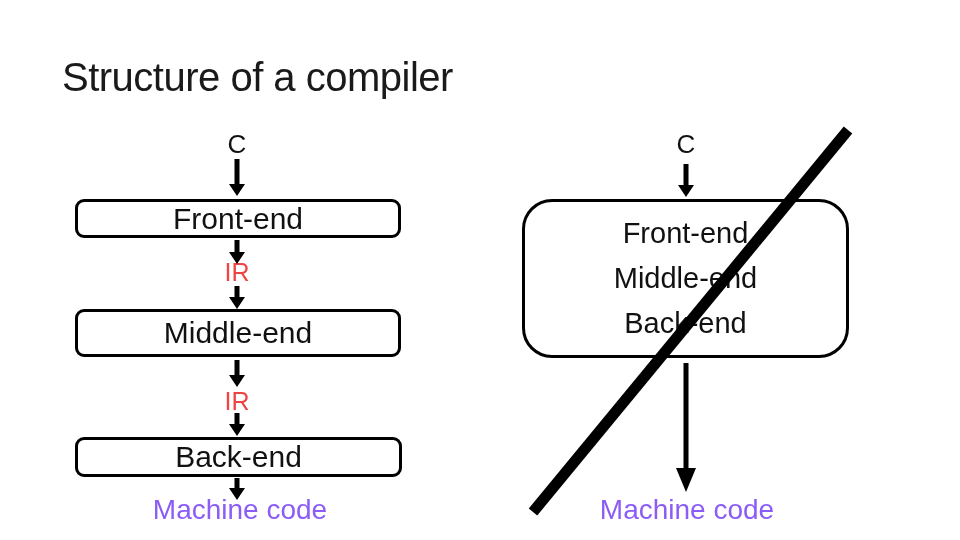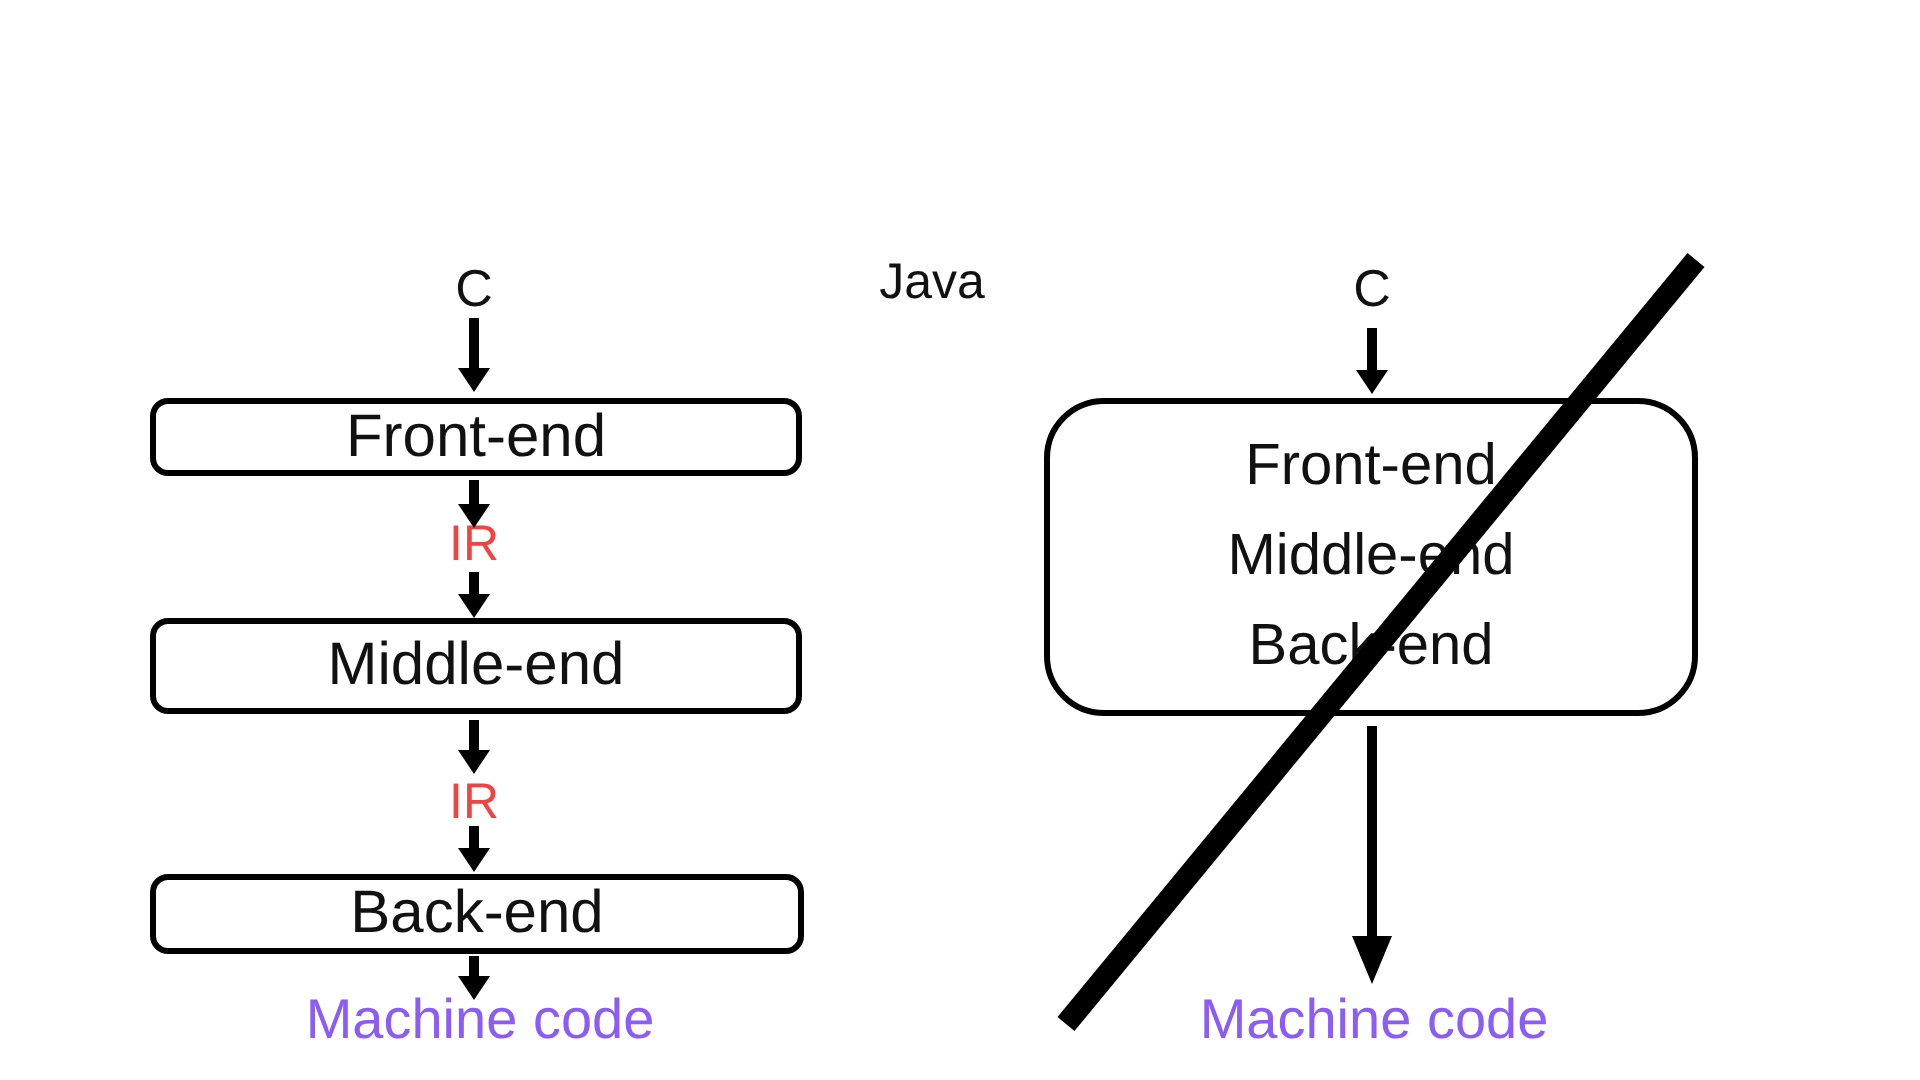--- a/index.html
+++ b/index.html
@@ -65,20 +65,21 @@
     position: absolute; left: 0; top: 0;
     width: 960px; height: 540px;
     pointer-events: none;
   }
 </style>
 </head>
 <body>
 
 <div id="slide">
 
+  <div id="title" class="abs">Structure of a compiler</div>
 
   <div class="abs small-label" style="left:187px; top:131px;">C</div>
 
   <div id="front-end-box" class="abs stage-box">
     <span>Front-end</span>
   </div>
 
   <div class="abs ir-label" style="left:187px; top:259px;">IR</div>
 
   <div id="middle-end-box" class="abs stage-box">
@@ -86,21 +87,20 @@
   </div>
 
   <div class="abs ir-label" style="left:187px; top:388px;">IR</div>
 
   <div id="back-end-box" class="abs stage-box">
     <span>Back-end</span>
   </div>
 
   <div class="abs mc-label" style="left:115px; top:495px;">Machine code</div>
 
-  <div class="abs small-label" style="left:416px; top:128px; font-size:25px;">Java</div>
 
   <div class="abs small-label" style="left:636px; top:131px;">C</div>
 
   <div id="combined-box" class="abs">
     <span>Front-end</span>
     <span>Middle-end</span>
     <span>Back-end</span>
   </div>
 
   <div class="abs mc-label" style="left:562px; top:495px;">Machine code</div>

